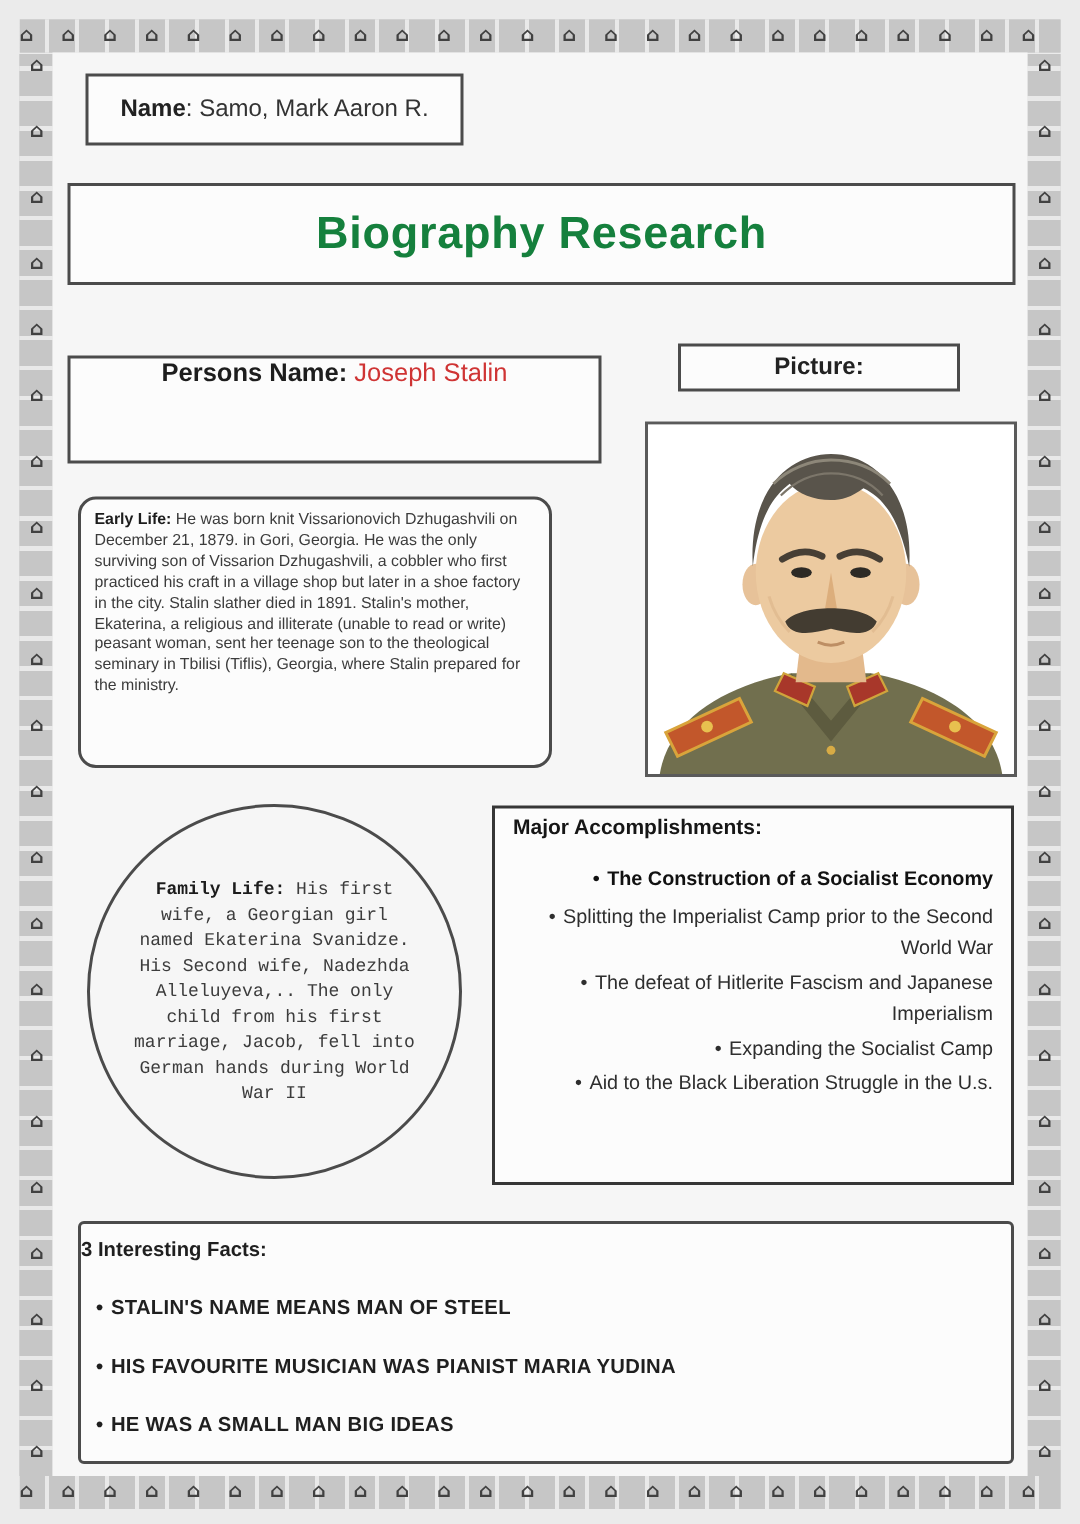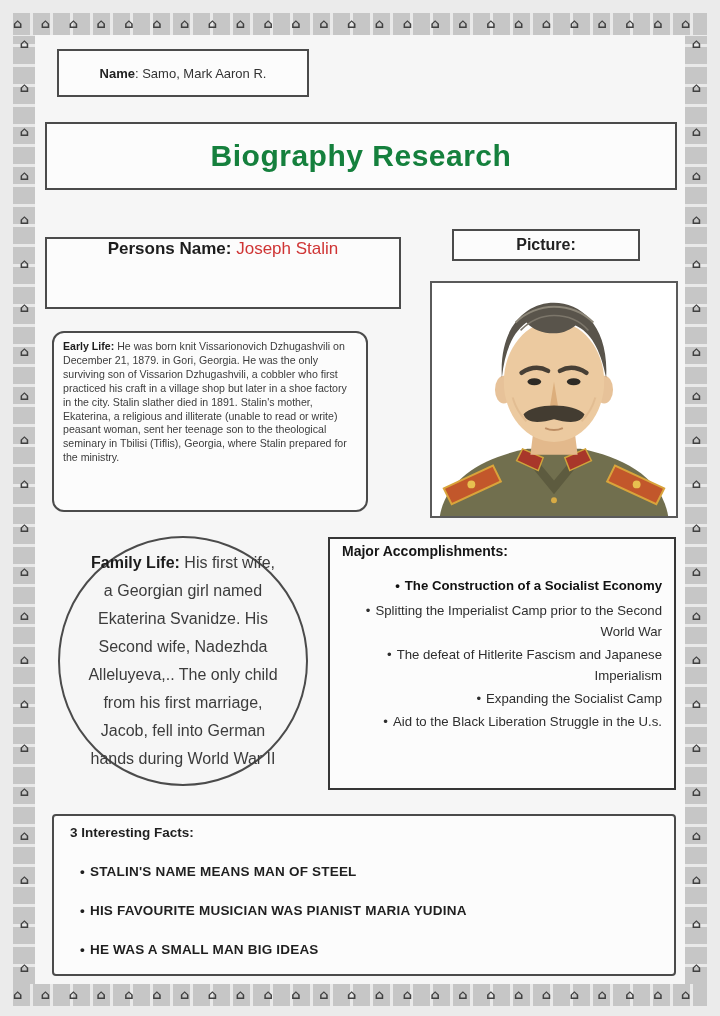--- a/index.html
+++ b/index.html
@@ -28,21 +28,21 @@
   #frame-bottom { bottom:10px; }
   #frame-left { left:13px; }
   #frame-right { right:13px; }
 
   .inner-page { position:absolute; left:35px; top:35px; width:650px; height:949px; background:#f6f6f6; }
 
   .box { position:absolute; border:2px solid #4b4b4b; background:#fcfcfc; }
 
   #name-box { left:57px; top:49px; width:252px; height:48px;
     display:flex; align-items:center; justify-content:center;
-    font-size:13px; color:#333; }
+    font-size:16px; color:#333; }
   #name-box .lbl { font-weight:bold; color:#222; }
 
   #title-box { left:45px; top:122px; width:632px; height:68px;
     display:flex; align-items:center; justify-content:center; }
   #title-box h1 { font-size:30px; font-weight:bold; color:#15803d; letter-spacing:0.5px; }
 
   #persons-box { left:45px; top:237px; width:356px; height:72px;
     display:flex; align-items:flex-start; justify-content:center; font-size:17px; }
   #persons-box .lbl { font-weight:bold; color:#1d1d1d; white-space:pre; }
   #persons-box .val { color:#cf3434; }
@@ -56,32 +56,32 @@
   #portrait-frame svg { display:block; width:100%; height:100%; }
 
   #early-life-box { left:52px; top:331px; width:316px; height:181px;
     border-radius:12px; padding:7px 9px 6px 9px;
     font-size:10.6px; line-height:13.9px; color:#3c3c3c; }
   #early-life-box .lbl { font-weight:bold; color:#1c1c1c; white-space:pre; }
 
   #family-circle { left:58px; top:536px; width:250px; height:250px;
     border-radius:50%; background:transparent;
     display:flex; align-items:center; justify-content:center; text-align:center;
-    padding:16px 28px; font-size:16px; line-height:28px; color:#3c3c3c; }
+    padding:16px 28px; font-size:12px; line-height:17px; color:#3c3c3c;font-family:Liberation Mono, monospace; }
   #family-circle .lbl { font-weight:bold; color:#1c1c1c; white-space:pre; }
 
   #major-box { left:328px; top:537px; width:348px; height:253px;
     border-color:#363636; padding:4px 12px; font-size:13.2px; color:#2e2e2e; }
   #major-box .head { font-size:14px; font-weight:bold; color:#161616; margin-bottom:16px; }
   .m-item { line-height:21px; text-indent:16px; margin-bottom:2px;text-align:right; }
   .m-item.first { font-weight:bold; color:#111; margin-bottom:4px; }
   .blt { margin-right:5px; }
 
   #facts-box { left:52px; top:814px; width:624px; height:162px;
-    border-radius:4px; padding:9px 16px; color:#1f1f1f; }
+    border-radius:4px; padding:9px 0; color:#1f1f1f; }
   #facts-box .head { font-size:13.5px; font-weight:bold; }
   .f-item { font-size:13.5px; font-weight:bold; line-height:15px;
     text-indent:10px; margin-top:24px; letter-spacing:0.2px; }
 </style>
 </head>
 <body>
 
 <div id="page">
 
   <div id="frame-top" class="frame-h">⌂ ⌂ ⌂ ⌂ ⌂ ⌂ ⌂ ⌂ ⌂ ⌂ ⌂ ⌂ ⌂ ⌂ ⌂ ⌂ ⌂ ⌂ ⌂ ⌂ ⌂ ⌂ ⌂ ⌂ ⌂ ⌂ ⌂ ⌂ ⌂ ⌂ ⌂ ⌂ ⌂ ⌂ ⌂ ⌂ ⌂ ⌂ ⌂ ⌂ ⌂ ⌂ ⌂ ⌂</div>

